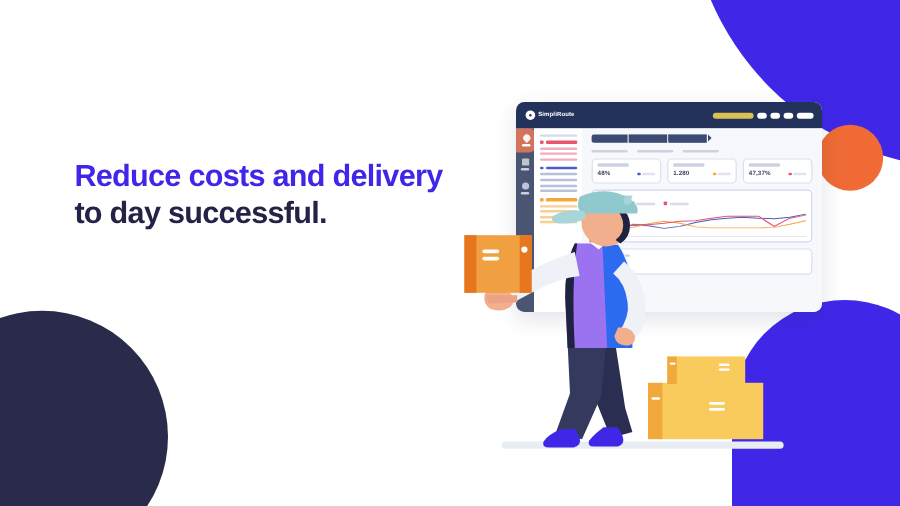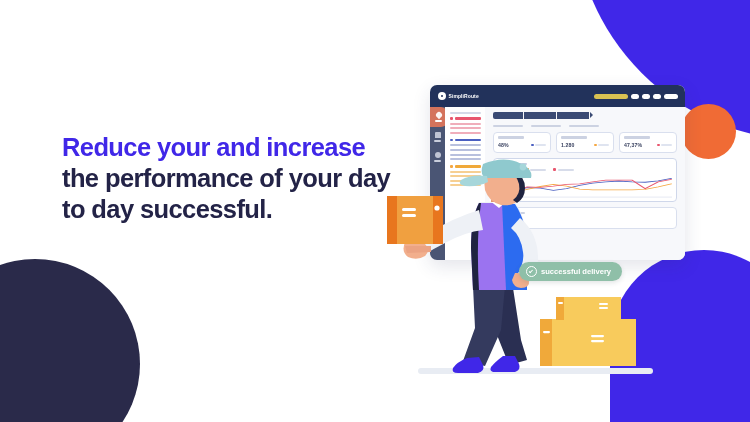--- a/index.html
+++ b/index.html
@@ -173,22 +173,21 @@
 <body>
 
 <div id="stage">
 
   <div class="blob-purple-top"></div>
   <div class="blob-purple-bottom"></div>
   <div class="circle-orange"></div>
   <div class="blob-navy"></div>
 
   <div class="headline">
-    <span class="hl-accent">Reduce your and increase</span>
-    <span class="hl-line">the performance of your day</span>
+    <span class="hl-accent">Reduce costs and delivery</span>
     <span class="hl-line">to day successful.</span>
   </div>
 
   <div class="dash">
 
     <div class="dash-top">
       <div class="dash-logo">
         <span class="dash-logo-mark"></span>
         <span class="dash-logo-text">SimpliRoute</span>
       </div>
@@ -377,18 +376,14 @@
 
       <path d="M116 24 L136 24 L136 42 L116 42 Z" fill="#E09873"></path>
       <path d="M112 6 Q136 2 146 16 Q152 27 146 38 Q138 47 126 45 Q114 42 110 30 Q108 14 112 6 Z" fill="#F2AF8D"></path>
       <path d="M139 12 Q150 16 150 28 Q150 38 142 43 L138 40 Q146 34 144 24 Q142 16 136 14 Z" fill="#1F2340"></path>
       <path d="M108 4 Q132 -6 150 6 Q158 11 156 18 L112 18 Q104 16 108 4 Z" fill="#8FC9CE"></path>
       <path d="M112 16 Q96 14 86 20 Q82 24 90 26 Q104 27 113 22 Z" fill="#A6D6DA"></path>
       <circle cx="148" cy="7" r="3.4" fill="#A6D6DA"></circle>
     </svg>
   </div>
 
-  <div class="badge">
-    <span class="badge-icon"></span>
-    <span class="badge-text">successful delivery</span>
-  </div>
 
 </div>
 
 </body></html>

